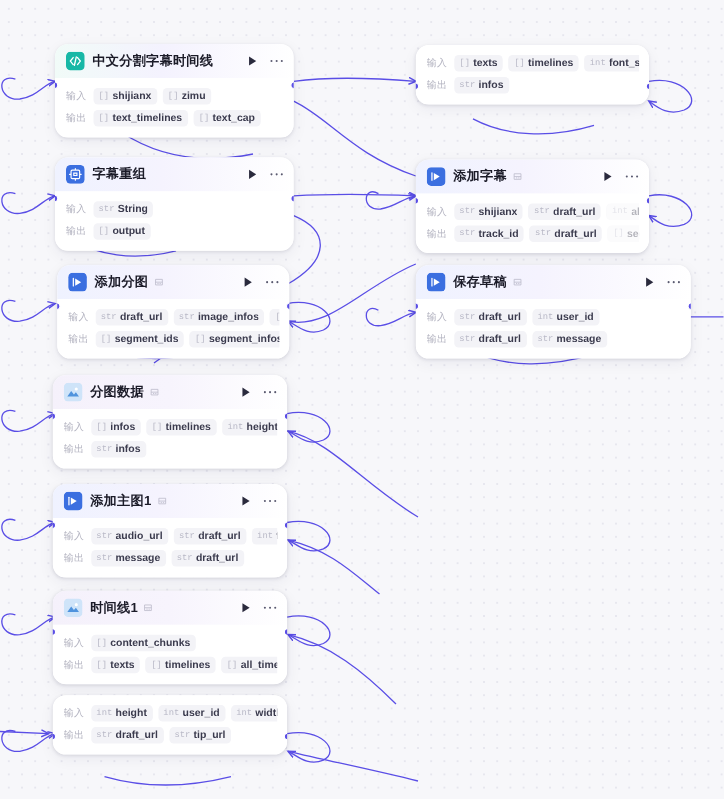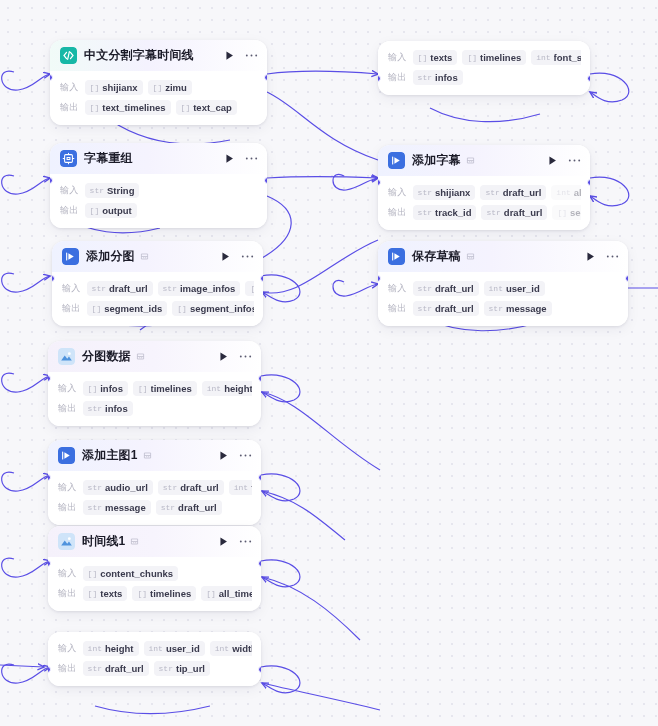--- a/index.html
+++ b/index.html
@@ -358,21 +358,21 @@
             </div>
             <div class="chip">
               <span class="ty">str</span>
               <span class="nm">draft_url</span>
             </div>
           </div>
         </div>
         <div class="port" style="left: -4px; top: 34px;"></div>
         <div class="port" style="right: -4px; top: 34px;"></div>
       </div>
-      <div class="node lilachead" style="left: 48px; top: 526px; width: 213px;">
+      <div class="node lilachead" style="left: 48px; top: 537px; width: 213px;">
         <div class="node-head">
           <svg viewBox="0 0 24 24" class="nicon">
             <rect x="0" y="0" width="24" height="24" rx="5" fill="#cfe4f9"></rect>
             <path d="M4.5 17.5 L9.5 10.5 L13 15 L15.5 12 L19.5 17.5 Z" fill="#4f93dd"></path>
             <circle cx="16" cy="8" r="2" fill="#ffffff"></circle>
           </svg>
           <span class="ntitle">时间线1</span>
           <svg viewBox="0 0 16 16" width="9" height="9" class="nbadge">
             <path d="M2.5 3.5h11v9h-11z M2.5 8h11 M5.5 10.2h2 M9 10.2h2" stroke="#8c8ca0" stroke-width="1.3" fill="none"></path>
           </svg>

